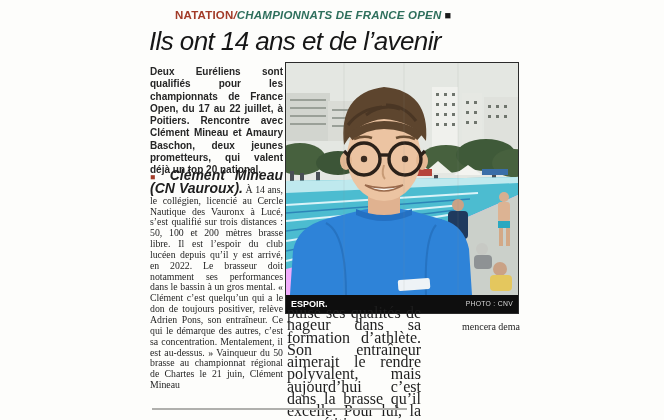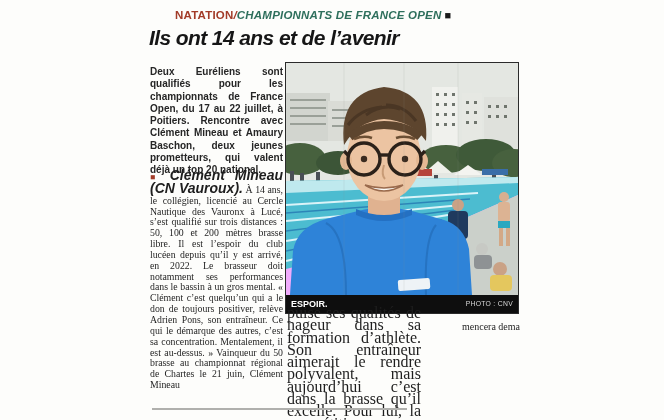--- a/index.html
+++ b/index.html
@@ -12,21 +12,21 @@
     position:absolute;left:155px;top:9px;
     font-size:11.5px;font-weight:bold;font-style:italic;
     letter-spacing:.2px;white-space:nowrap;
   }
   .kicker .sport{color:#a23b28;font-style:normal;padding-left:20px;}
   .kicker .sep{color:#a23b28;}
   .kicker .event{color:#2e6f5c;text-align:center;}
   .kicker .endsq{color:#1a1a1a;font-style:normal;font-size:11px;margin-left:3px;}
   .headline{
     position:absolute;left:149px;top:26px;width:420px;
-    font-size:21px;font-weight:bold;font-style:italic;
+    font-size:26px;font-weight:normal;font-style:italic;
     color:#161616;letter-spacing:-.6px;white-space:nowrap;
   }
   .standfirst{
     position:absolute;left:150px;top:66px;width:133px;
     font-size:10px;font-weight:bold;line-height:12.3px;
     text-align:justify;color:#262626;
   }
   .col{
     font-family:"Liberation Serif", serif;
     color:#1e1e1e;text-align:justify;

